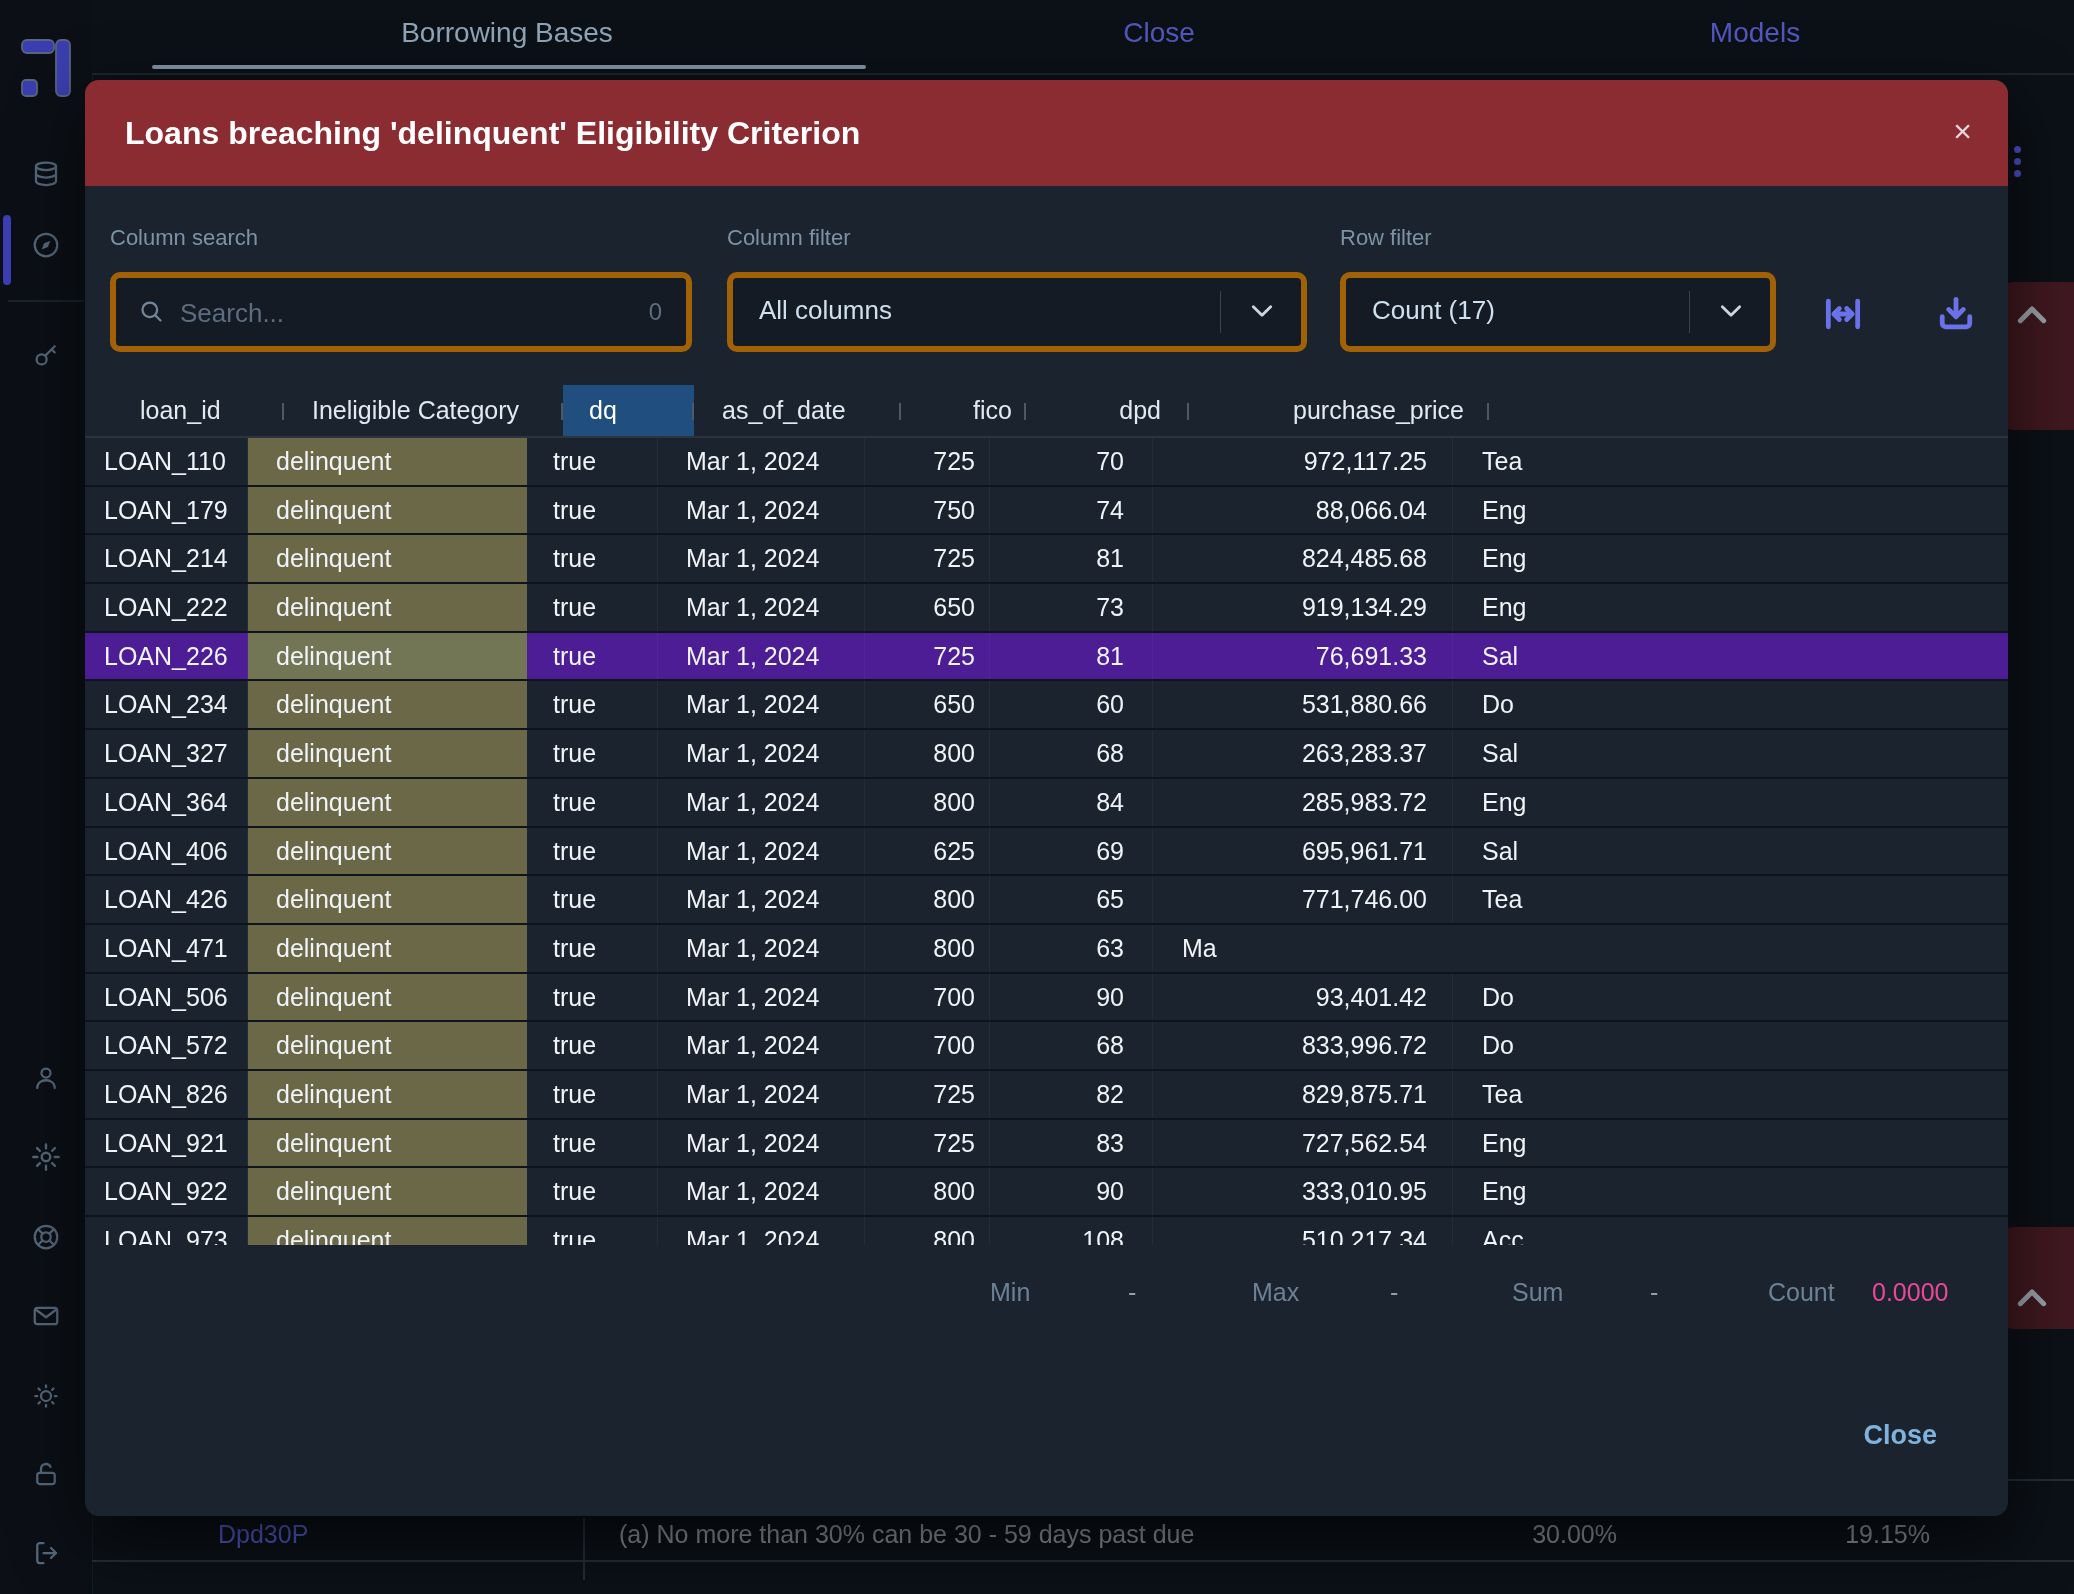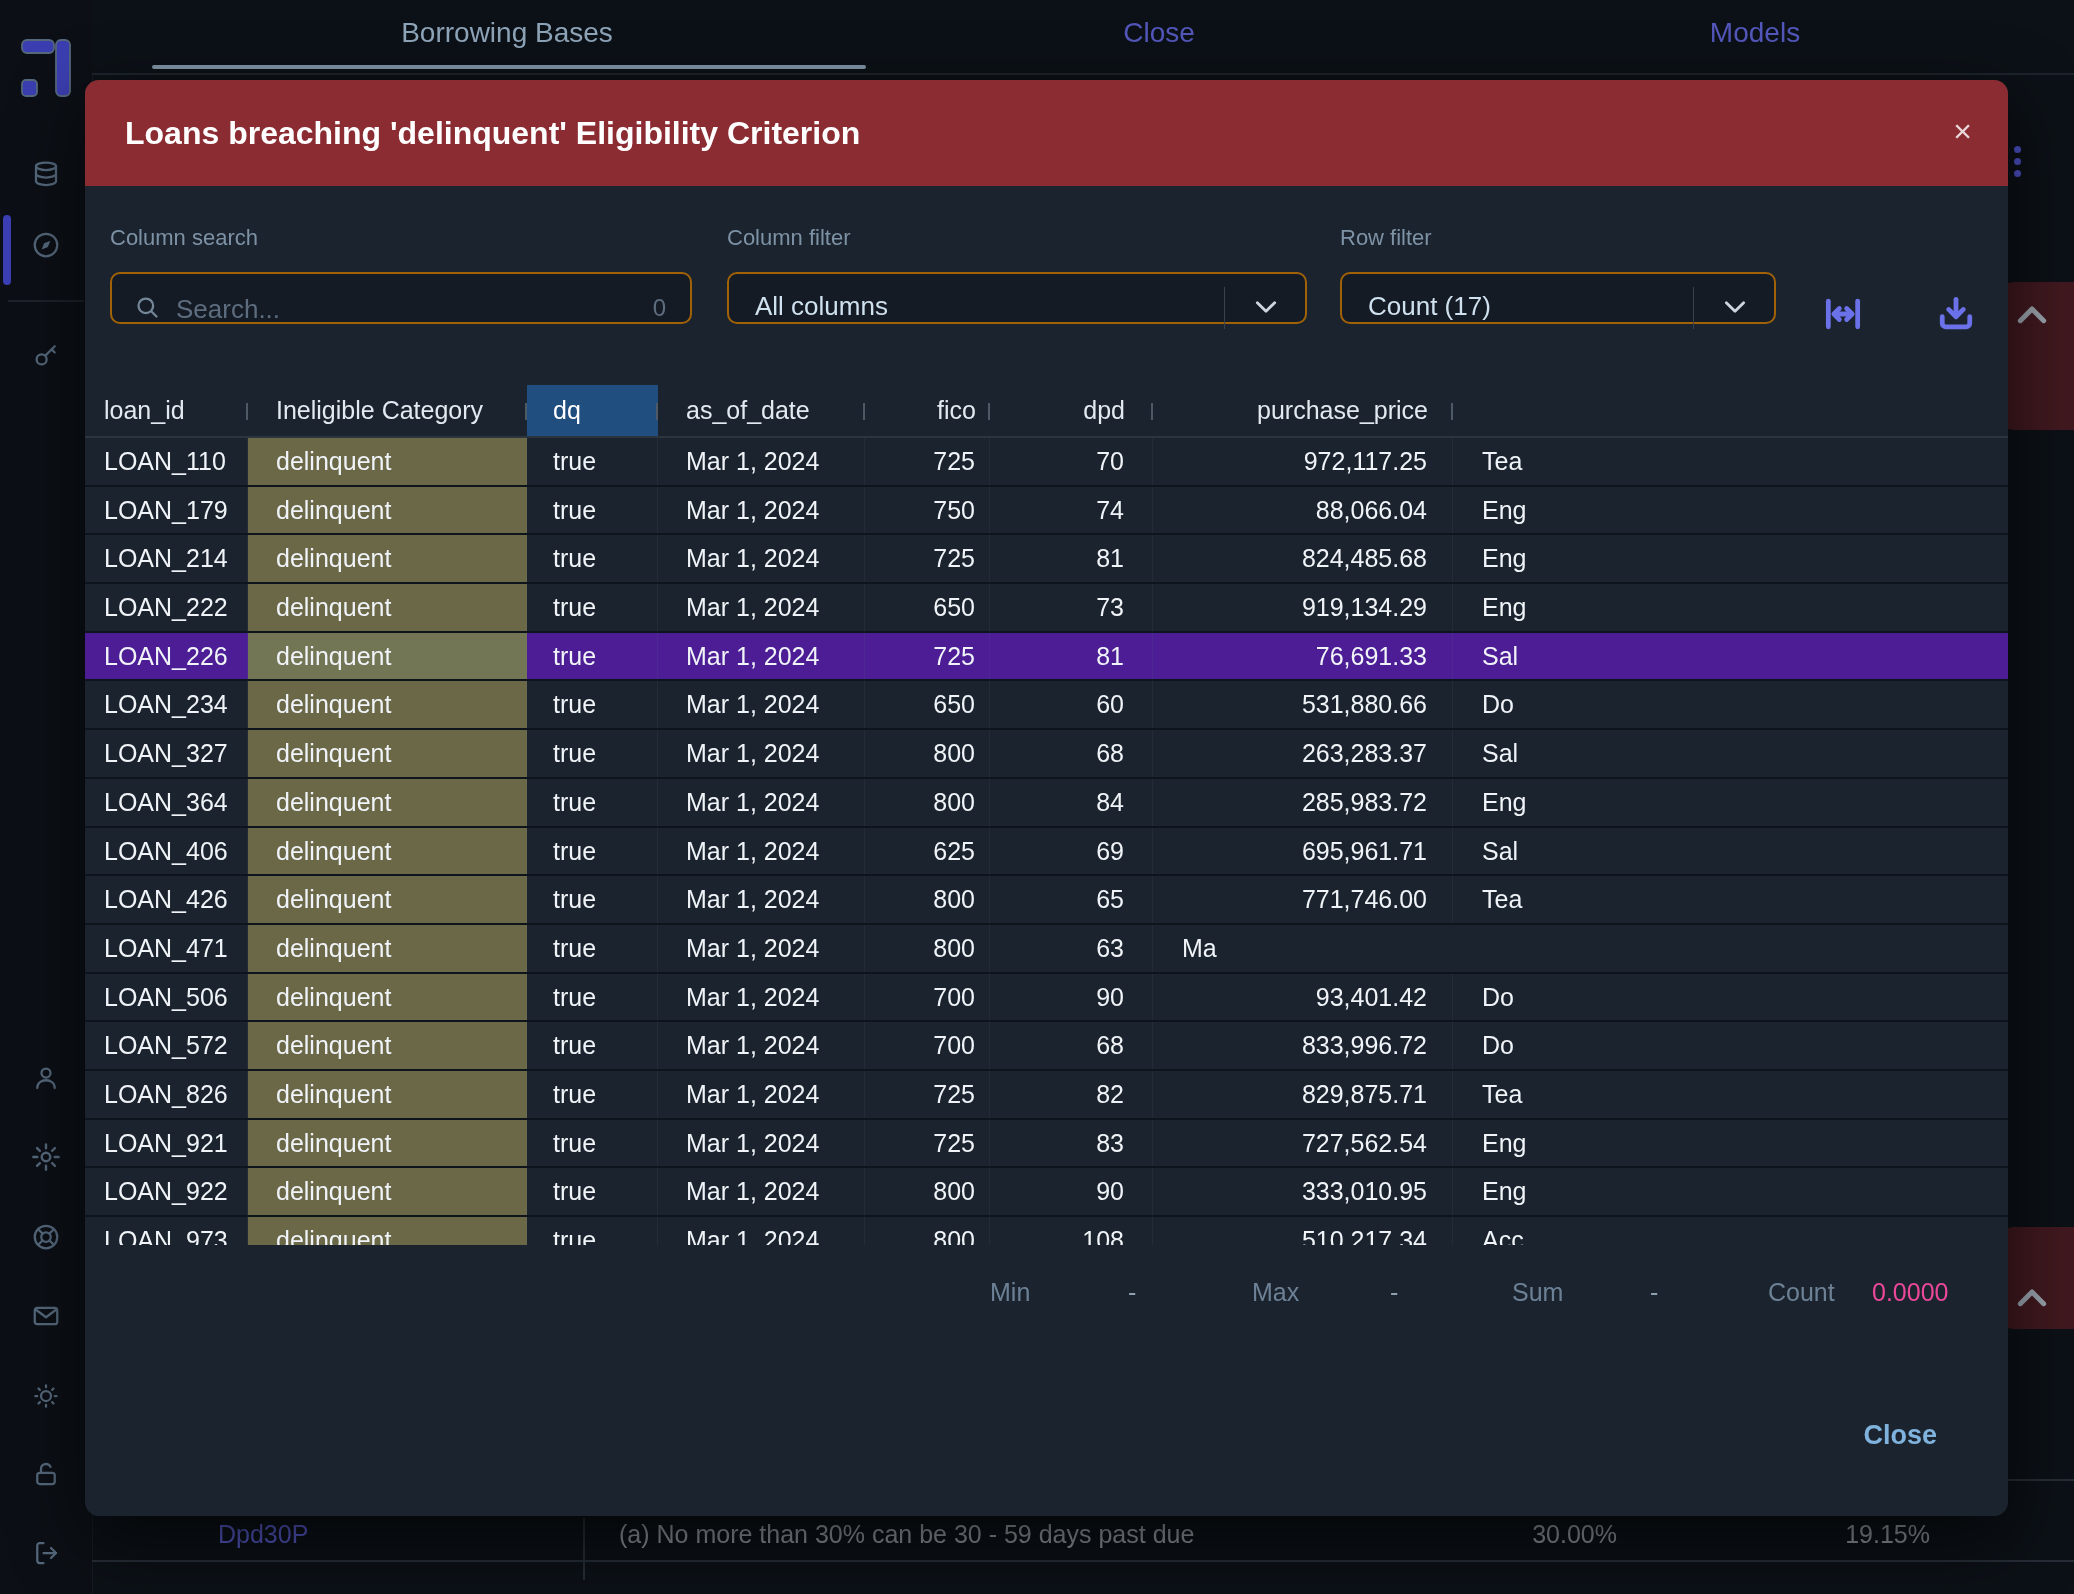--- a/index.html
+++ b/index.html
@@ -38,42 +38,42 @@
   .vdiv{left:583px;top:1518px;width:2px;height:62px;background:#262d36;z-index:1;}
 
   
   .modal{left:85px;top:80px;width:1923px;height:1436px;background:#1b242e;border-radius:14px;
          box-shadow:0 24px 70px rgba(0,0,0,.65);z-index:3;}
   .modal-header{position:absolute;left:0;top:0;width:100%;height:106px;background:#8b2c33;border-radius:14px 14px 0 0;}
   .modal-title{position:absolute;left:40px;top:0;height:106px;line-height:106px;font-size:32px;font-weight:bold;color:#ffffff;}
   .modal-x{position:absolute;right:36px;top:0;height:106px;line-height:102px;font-size:32px;color:#ead9da;cursor:pointer;}
 
   .field-label{position:absolute;top:145px;font-size:22px;color:#7e92a6;}
-  .inputbox{position:absolute;top:192px;height:52px;background:#141b25;border:2px solid #a16207;border-radius:10px;box-sizing:border-box;}
+  .inputbox{position:absolute;top:192px;height:80px;background:#141b25;border:6px solid #a16207;border-radius:10px;box-sizing:border-box;}
   .search-box{left:25px;width:582px;}
   .search-box .mag{position:absolute;left:22px;top:20px;}
   .search-box input{position:absolute;left:62px;top:4px;width:440px;height:60px;background:transparent;border:none;outline:none;
                     font-size:26px;color:#cfe0ee;font-family:"Liberation Sans",sans-serif;}
   .search-box input::placeholder{color:#5d6d7f;}
   .search-count{position:absolute;right:24px;top:20px;font-size:24px;color:#5d6d7f;}
   .dropdown{cursor:pointer;}
   .dd-value{position:absolute;left:26px;top:17px;font-size:26px;color:#cfe0ee;white-space:nowrap;}
   .dd-sep{position:absolute;right:80px;top:13px;width:1px;height:42px;background:#39434f;}
   .dd-chev{position:absolute;right:26px;top:24px;}
   .col-filter{left:642px;width:580px;}
   .row-filter{left:1255px;width:436px;}
   .icon-btn{position:absolute;top:212px;width:48px;height:48px;cursor:pointer;}
   .icon-btn svg{stroke:#6b71e8;fill:none;stroke-width:2.6;stroke-linecap:round;stroke-linejoin:round;}
   .btn-colwidth{left:1736px;}
   .btn-download{left:1849px;}
 
   
   .tablewrap{position:absolute;left:0;top:305px;width:1923px;height:860px;overflow:hidden;}
   .thead,.trow{display:grid;grid-template-columns:163px 279px 131px 207px 125px 163px 300px 1fr;}
-  .thead{height:53px;line-height:51px;font-size:25px;color:#e2e9f0;border-bottom:2px solid #2c343e;box-sizing:border-box;}
+  .thead{height:53px;line-height:51px;font-size:25px;color:#e2e9f0;border-bottom:2px solid #2c343e;box-sizing:border-box;padding-left:36px;}
   .th{position:relative;white-space:nowrap;overflow:hidden;}
   .th .tick{position:absolute;right:0;top:18px;width:2px;height:17px;background:#4d5a66;}
   .th.hdr-dq{background:#1f4e7f;color:#fff;}
   .trow{height:48.7px;line-height:46px;font-size:25px;color:#f0f4f8;border-bottom:2px solid #0e141b;box-sizing:border-box;cursor:pointer;}
   .trow.hl{background:#4c1d95;}
   .td{white-space:nowrap;overflow:hidden;border-right:1px solid rgba(110,130,150,.10);box-sizing:border-box;}
   .td:last-child{border-right:none;}
   .c-l{text-align:left;} .c-r{text-align:right;}
   .p-loan{padding-left:19px;} .p-cat{padding-left:28px;} .p-dq{padding-left:26px;} .p-date{padding-left:28px;}
   .p-fico{padding-right:14px;} .p-dpd{padding-right:28px;} .p-price{padding-right:25px;} .p-em{padding-left:29px;}

